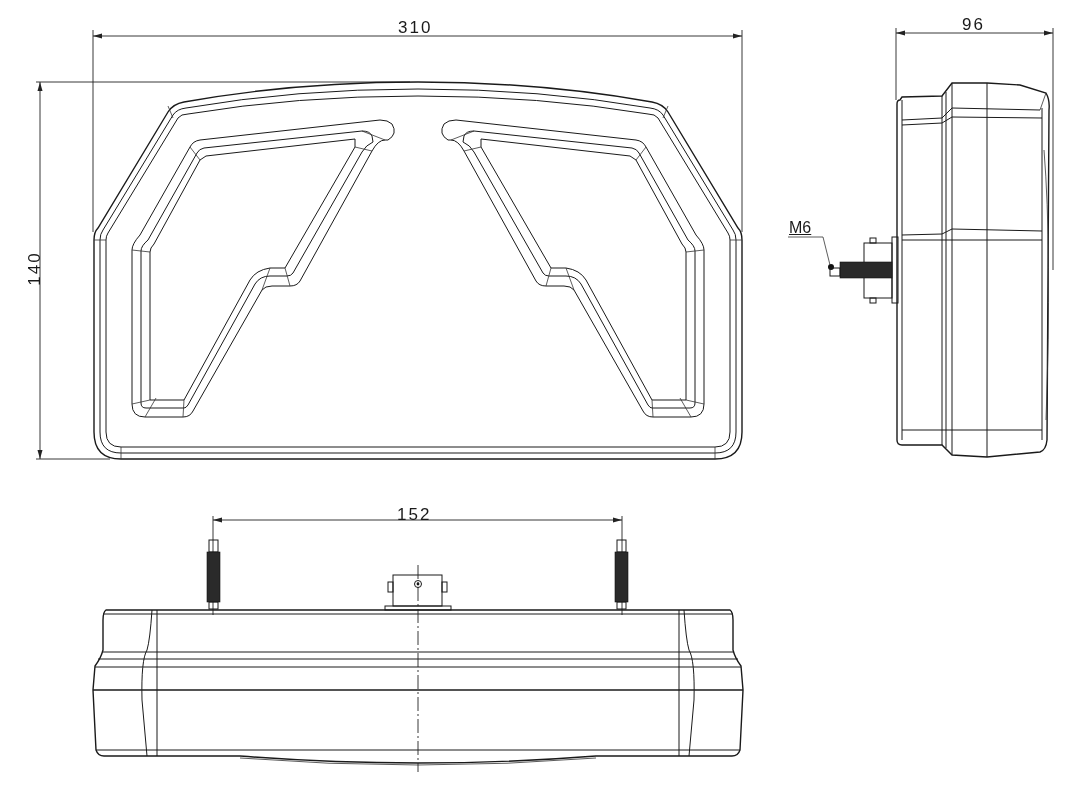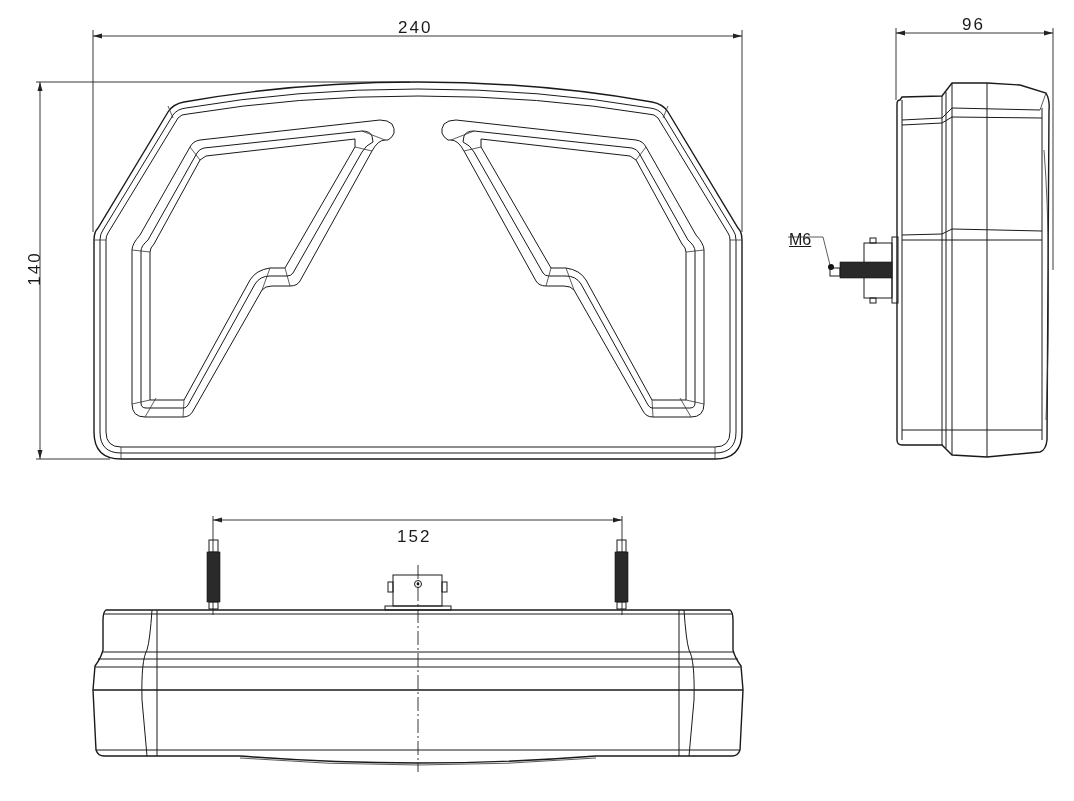--- a/index.html
+++ b/index.html
@@ -159,17 +159,17 @@
     <line class="ln" x1="103" y1="614" x2="733" y2="614"></line>
     <path class="ln" d="M152 610 Q150 640 147 650 Q141 660 142 700 L147 756"></path>
     <path class="ln" d="M157 610 L157 756"></path>
     <path class="ln" d="M684 610 Q686 640 689 650 Q695 660 694 700 L689 756"></path>
     <path class="ln" d="M679 610 L679 756"></path>
     <path class="thin" d="M240 758 Q418 772 596 758"></path>
     <line class="dash" x1="418" y1="565" x2="418" y2="772"></line>
   </g>
 </svg>
 
-<div class="lbl" style="left:398px; top:19px;">240</div>
+<div class="lbl" style="left:398px; top:19px;">310</div>
 <div class="lbl rot" style="left:17px; top:260px;">140</div>
 <div class="lbl" style="left:962px; top:16px;">96</div>
-<div class="lbl" style="left:397px; top:528px;">152</div>
-<div class="lbl m6" style="left:789px; top:232px;text-decoration:underline;">M6</div>
+<div class="lbl" style="left:397px; top:506px;">152</div>
+<div class="lbl m6" style="left:789px; top:220px;text-decoration:underline;">M6</div>
 
 </body></html>

